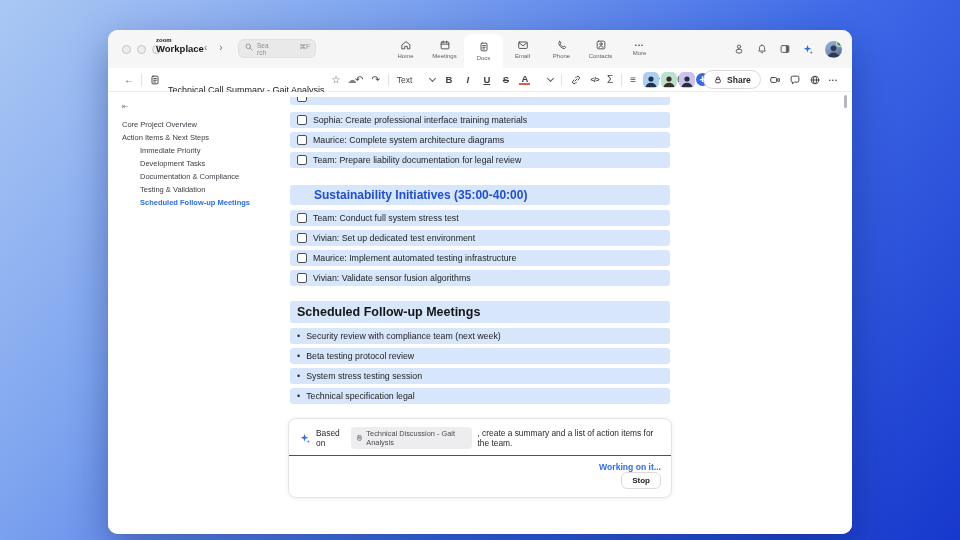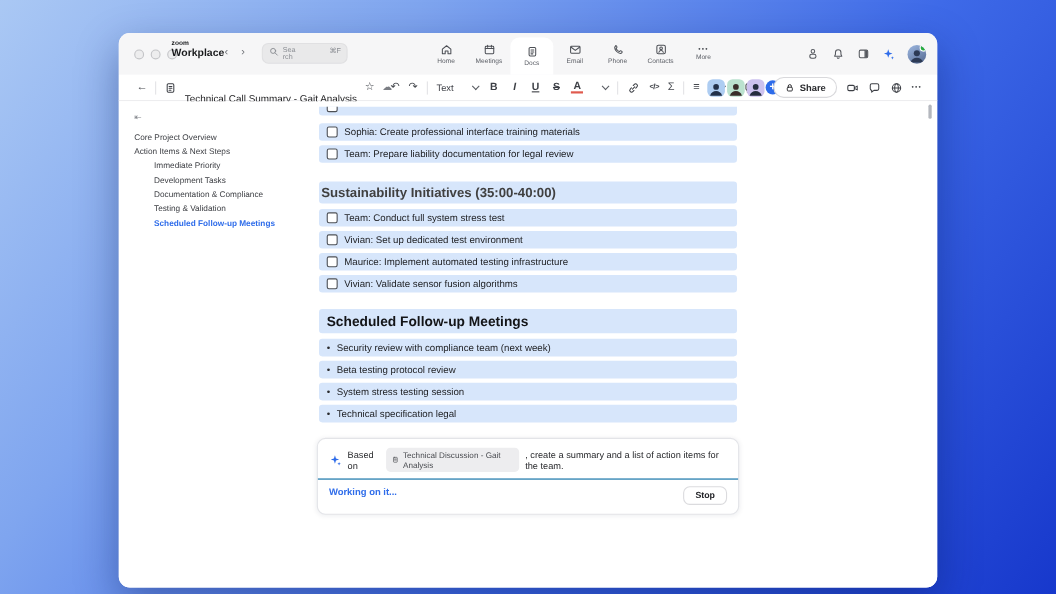--- a/index.html
+++ b/index.html
@@ -66,31 +66,31 @@
   .oitem.active{color:#2e6cea;font-weight:600;}
   .content{position:absolute;left:182px;top:0;width:380px;}
   .hl{background:#d7e6fb;border-radius:3px;}
   .cliprow{height:9px;overflow:hidden;position:relative;margin:5px 0 6px;}
   .cliprow .inner{position:absolute;left:0;right:0;top:-8px;height:16px;}
   .row{height:16px;display:flex;align-items:center;padding:0 7px;box-sizing:border-box;
     margin-bottom:4px;font-size:8.8px;color:#1c1d20;}
   .cb{width:8px;height:8px;border:1px solid #4d5056;border-radius:2px;background:#fff;
     margin-right:6px;flex:none;}
   .dot{margin-right:6px;font-size:9px;color:#2a2b2e;}
-  .h3{height:20px;line-height:20px;font-size:12px;font-weight:700;color:#404040;
-    padding:0 2px;margin:17px 0 5px;}
+  .h3{height:20px;line-height:20px;font-size:12px;font-weight:700;color:#1d4ed8;
+    padding:0 24px;margin:17px 0 5px;}
   .h2{height:22px;line-height:22px;font-size:12.5px;font-weight:700;color:#131417;
     padding:0 7px;margin:15px 0 5px;}
   .aicard{margin-top:14px;margin-left:-2px;width:384px;border:1px solid #e3e4e8;border-radius:8px;
     box-shadow:0 1px 5px rgba(20,30,60,.07);background:#fff;box-sizing:border-box;}
   .airow1{display:flex;align-items:center;gap:5px;padding:8px 10px 6px;font-size:8.4px;color:#27282b;
     border-bottom:1px solid #0369a1;}
   .chip{display:flex;align-items:center;gap:3px;background:#ededef;border-radius:4px;
     padding:2px 5px;font-size:7.4px;color:#4a4c51;}
-  .airow2{display:flex;align-items:flex-start;justify-content:space-between;padding:6px 10px 8px;}
+  .airow2{display:flex;align-items:flex-end;justify-content:space-between;padding:6px 10px 8px;flex-direction:column;}
   .working{font-size:8.6px;font-weight:700;color:#2e6cea;}
   .stopbtn{border:1px solid #dbdbde;border-radius:6px;padding:3px 10px;font-size:8px;
     font-weight:700;color:#222327;background:#fff;}
   .scrollthumb{position:absolute;right:5px;top:3px;width:3px;height:13px;border-radius:2px;background:#b4b7be;}
   .sv{width:12px;height:12px;fill:none;stroke:currentColor;stroke-width:1.1;stroke-linecap:round;stroke-linejoin:round;}
   .sv10{width:10px;height:10px;fill:none;stroke:currentColor;stroke-width:1.2;stroke-linecap:round;stroke-linejoin:round;}
 </style>
 </head>
 <body>
 
@@ -311,20 +311,24 @@
               <span></span>
             </div>
         </div>
 
         <div class="row hl">
           <span class="cb"></span>
           <span>Sophia: Create professional interface training materials</span>
         </div>
         <div class="row hl">
           <span class="cb"></span>
+          <span>Maurice: Complete system architecture diagrams</span>
+        </div>
+        <div class="row hl">
+          <span class="cb"></span>
           <span>Team: Prepare liability documentation for legal review</span>
         </div>
 
         <div class="h3 hl">Sustainability Initiatives (35:00-40:00)</div>
 
         <div class="row hl">
           <span class="cb"></span>
           <span>Team: Conduct full system stress test</span>
         </div>
         <div class="row hl">

